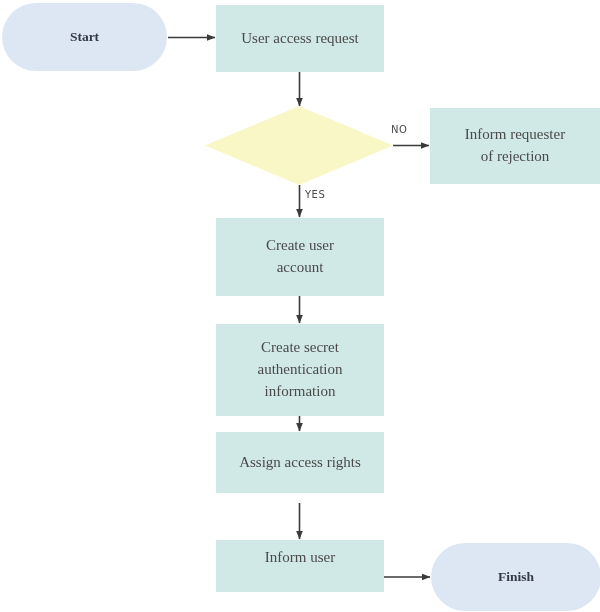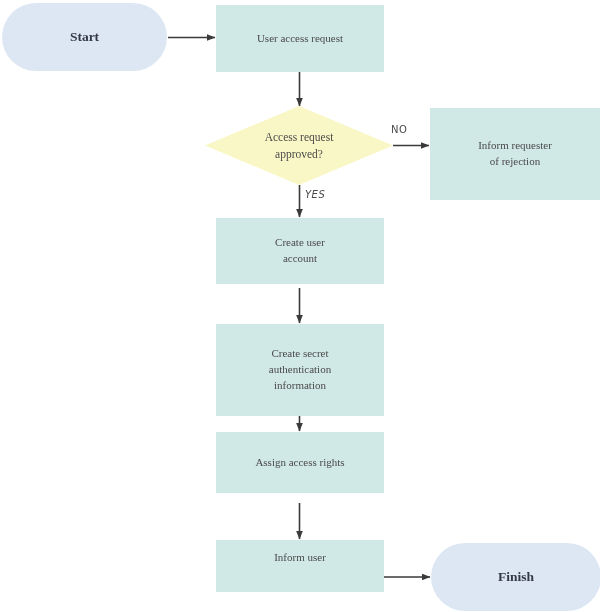--- a/index.html
+++ b/index.html
@@ -27,21 +27,21 @@
     display: flex;
     align-items: center;
     justify-content: center;
     text-align: center;
     line-height: 1.45;
     font-family: Liberation Serif, serif;
   }
   .node-process {
     background: #d0e8e6;
     color: #4a4a4a;
-    font-size: 11px;
+    font-size: 15px;
     font-weight: 400;
   }
   .node-terminator {
     background: #dde7f3;
     color: #333a45;
     font-size: 13.5px;
     font-weight: 700;
     border-radius: 999px;
   }
   .node-decision {
@@ -107,30 +107,28 @@
 <div class="node node-terminator" style="left:2px; top:3px; width:165px; height:68px;">
   <span class="node-label">Start</span>
 </div>
 
 <div class="node node-process" style="left:216px; top:5px; width:168px; height:67px;">
   <span class="node-label">User access request</span>
 </div>
 
 <div class="node node-decision" style="left:205px; top:106px; width:188px; height:79px;">
   <div class="diamond-shape"></div>
-  <span class="node-label decision-text">Access request
-approved?</span>
 </div>
 
-<div class="node node-process" style="left:430px; top:108px; width:170px; height:92px;">
+<div class="node node-process" style="left:430px; top:108px; width:170px; height:76px;">
   <span class="node-label">Inform requester
 of rejection</span>
 </div>
 
-<div class="node node-process" style="left:216px; top:218px; width:168px; height:66px;">
+<div class="node node-process" style="left:216px; top:218px; width:168px; height:78px;">
   <span class="node-label">Create user
 account</span>
 </div>
 
 <div class="node node-process" style="left:216px; top:324px; width:168px; height:92px;">
   <span class="node-label">Create secret
 authentication
 information</span>
 </div>
 
@@ -141,13 +139,13 @@
 <div class="node node-process" style="left:216px; top:540px; width:168px; height:52px;justify-content:center;">
   <span class="node-label" style="position:relative; top:-8px;">Inform user</span>
 </div>
 
 <div class="node node-terminator" style="left:431px; top:543px; width:170px; height:68px;">
   <span class="node-label">Finish</span>
 </div>
 
 <span class="edge-label" style="left:391px; top:124px;">NO</span>
 
-<span class="edge-label" style="left:305px; top:189px;font-style:italic;">YES</span>
+<span class="edge-label" style="left:305px; top:189px;">YES</span>
 
 </body></html>

